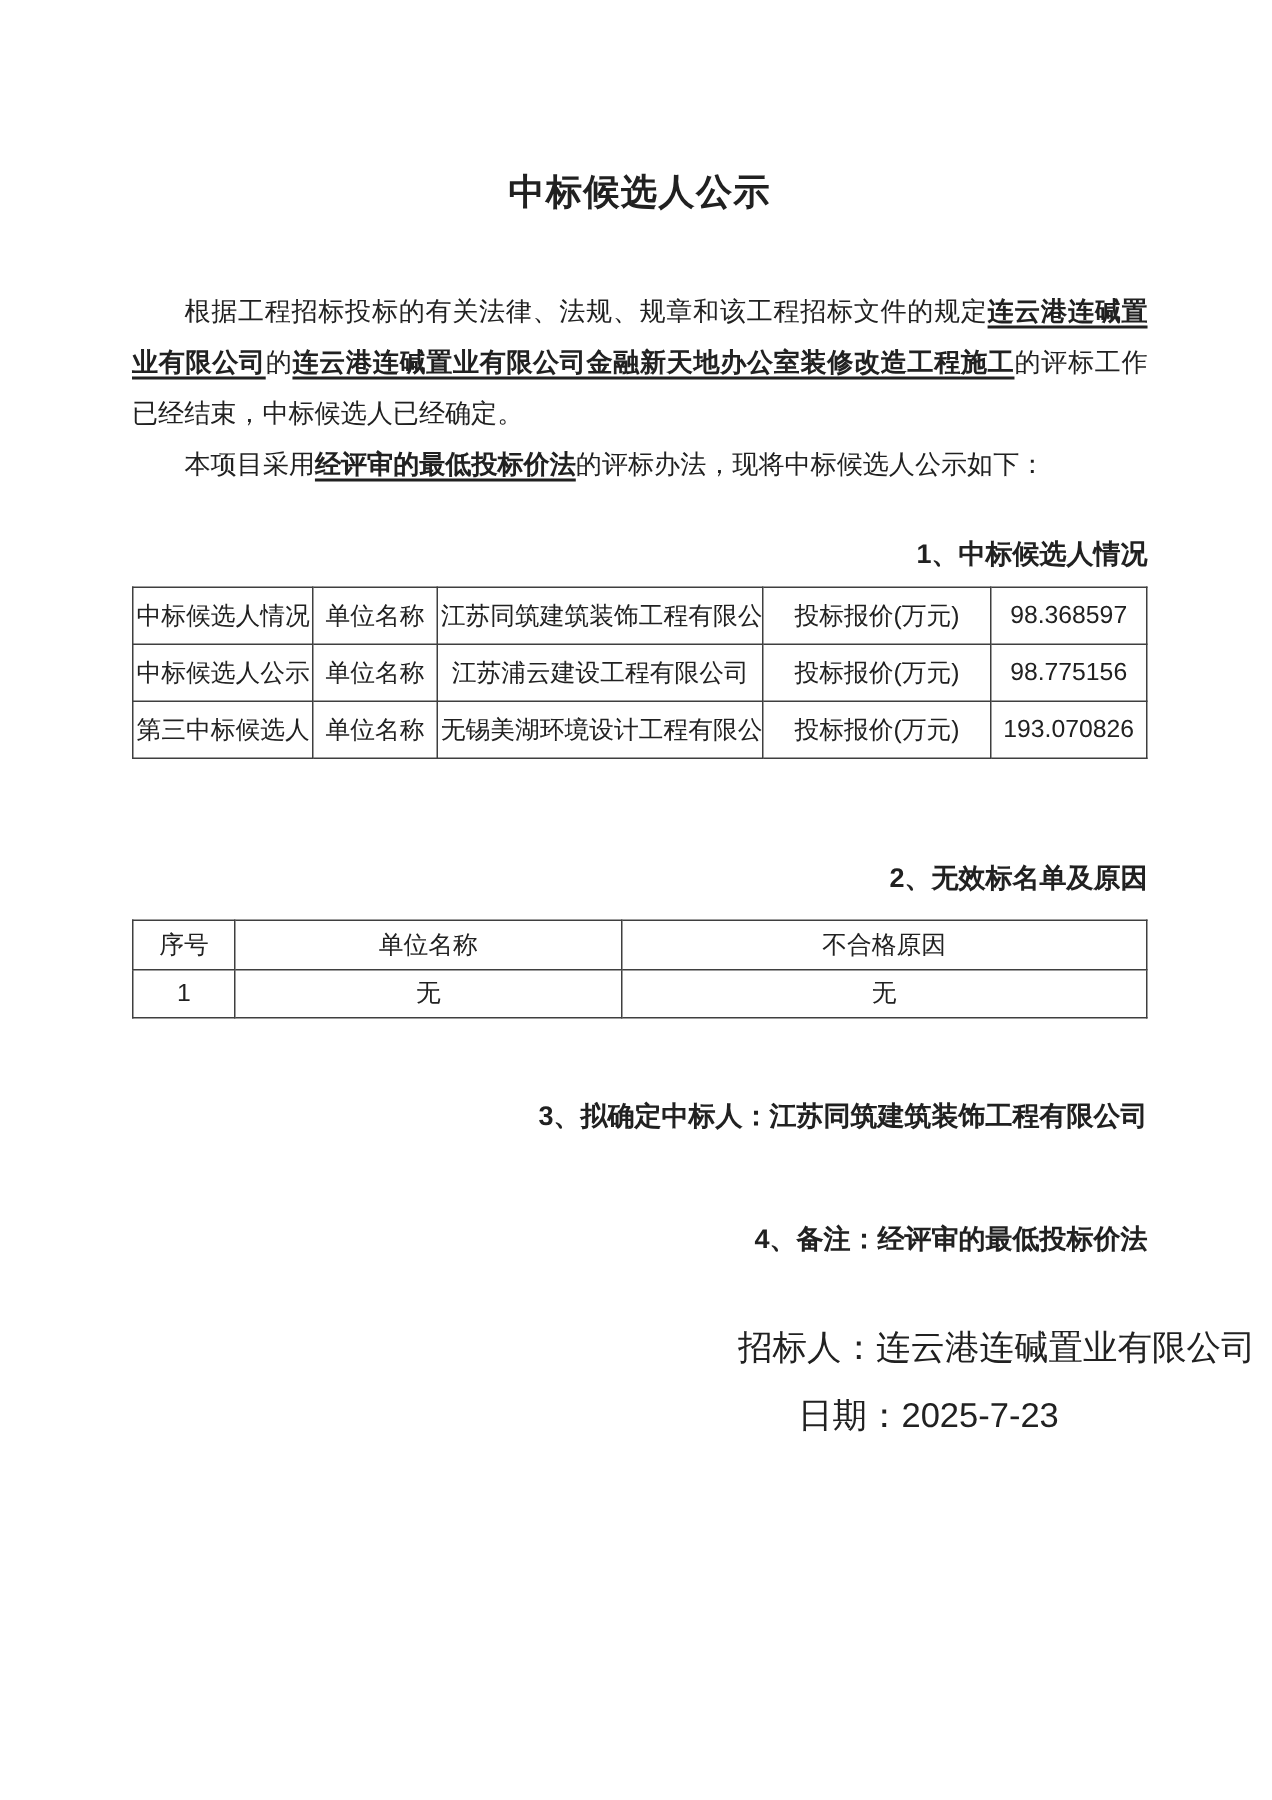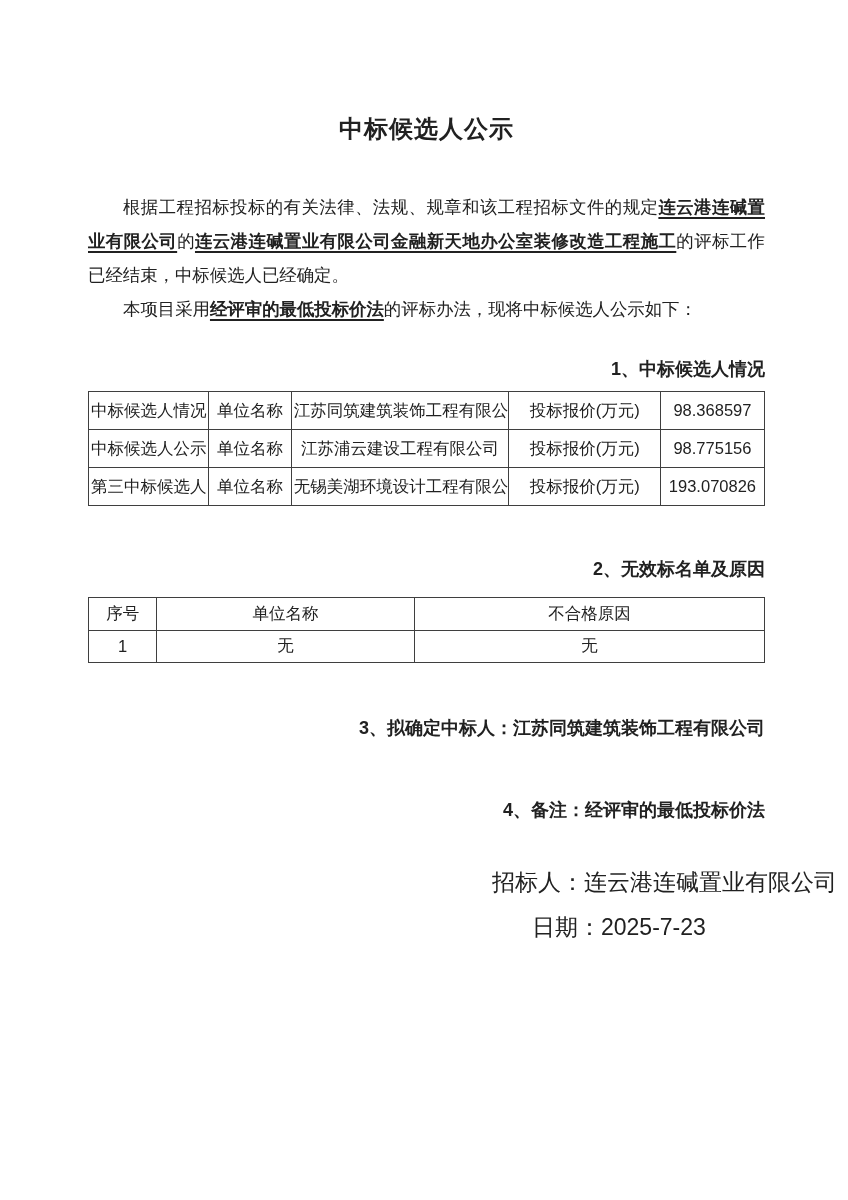--- a/index.html
+++ b/index.html
@@ -38,21 +38,21 @@
     text-underline-offset: 4px;
   }
   .sec-heading {
     margin: 0;
     font-size: 18px;
     line-height: 30px;
     font-weight: 700;
     text-align: right;
   }
   .h-sec1 { margin-top: 28px; }
-  .h-sec2 { margin-top: 48px; }
+  .h-sec2 { margin-top: 64px; }
   table {
     width: 100%;
     border-collapse: collapse;
     table-layout: fixed;
   }
   .tbl1 { margin-top: 7px; }
   .tbl2 { margin-top: 13px; }
   td, th {
     border: 1.5px solid #3f3f3f;
     text-align: center;

